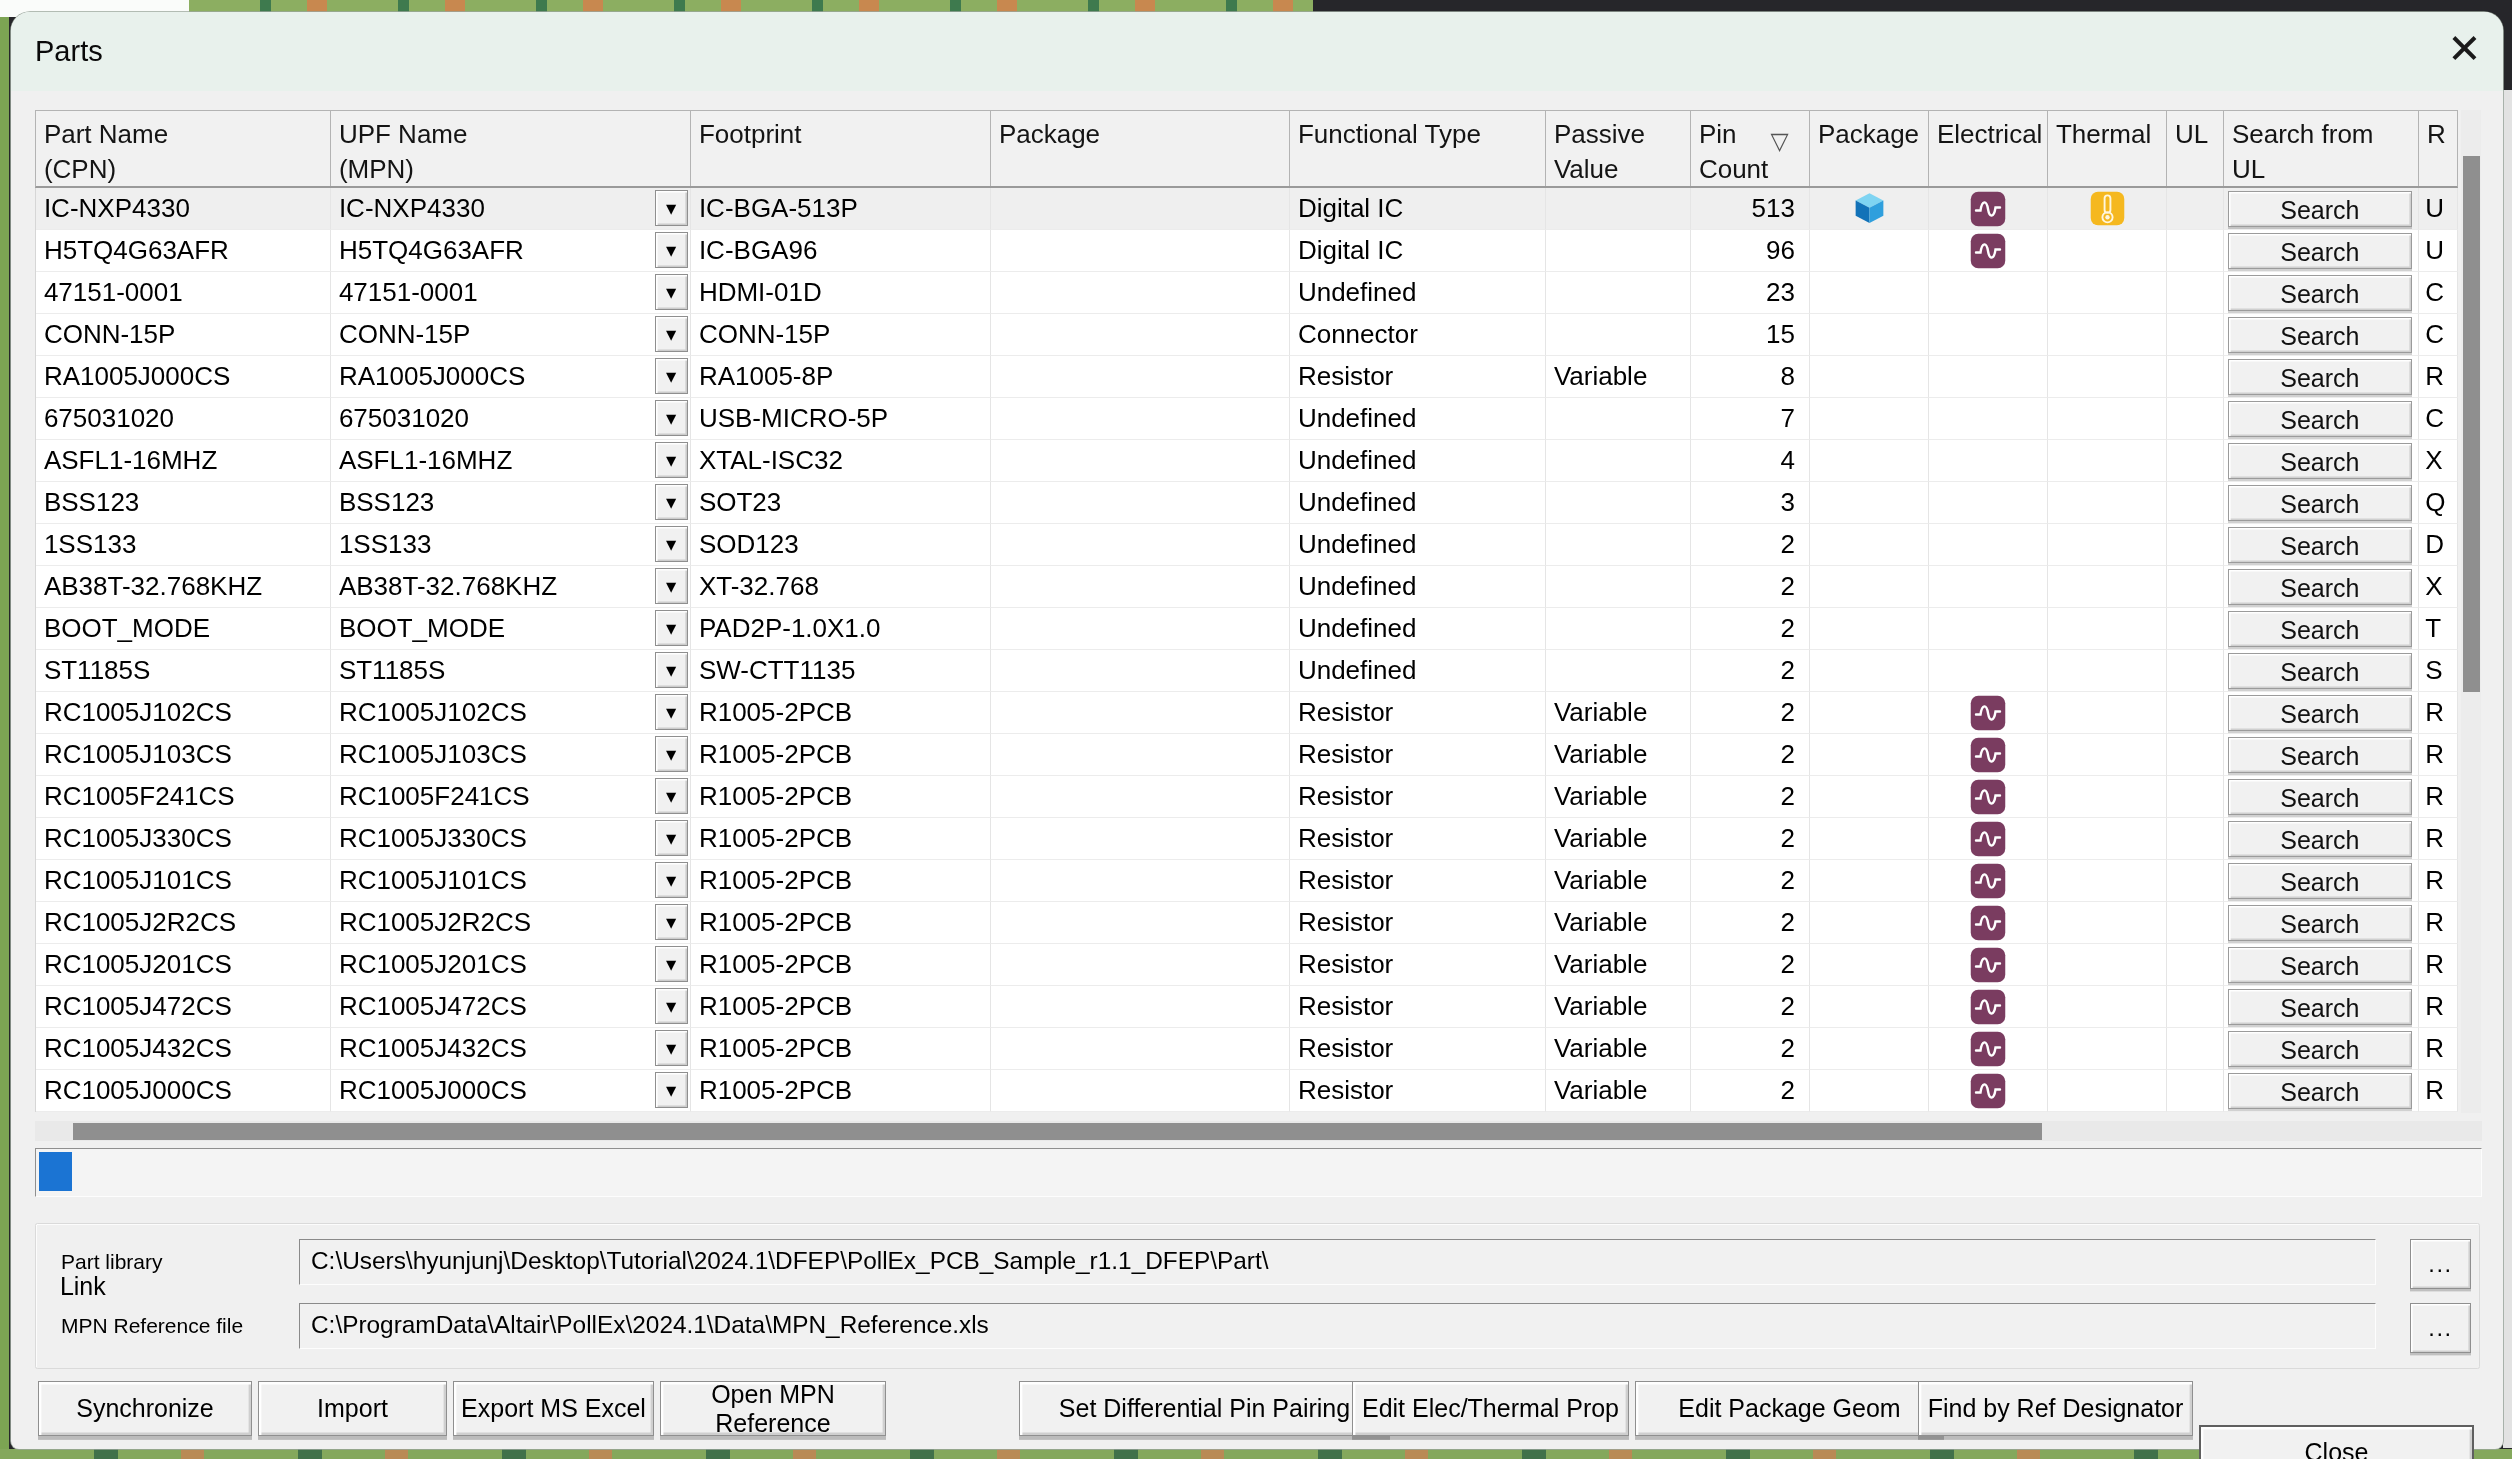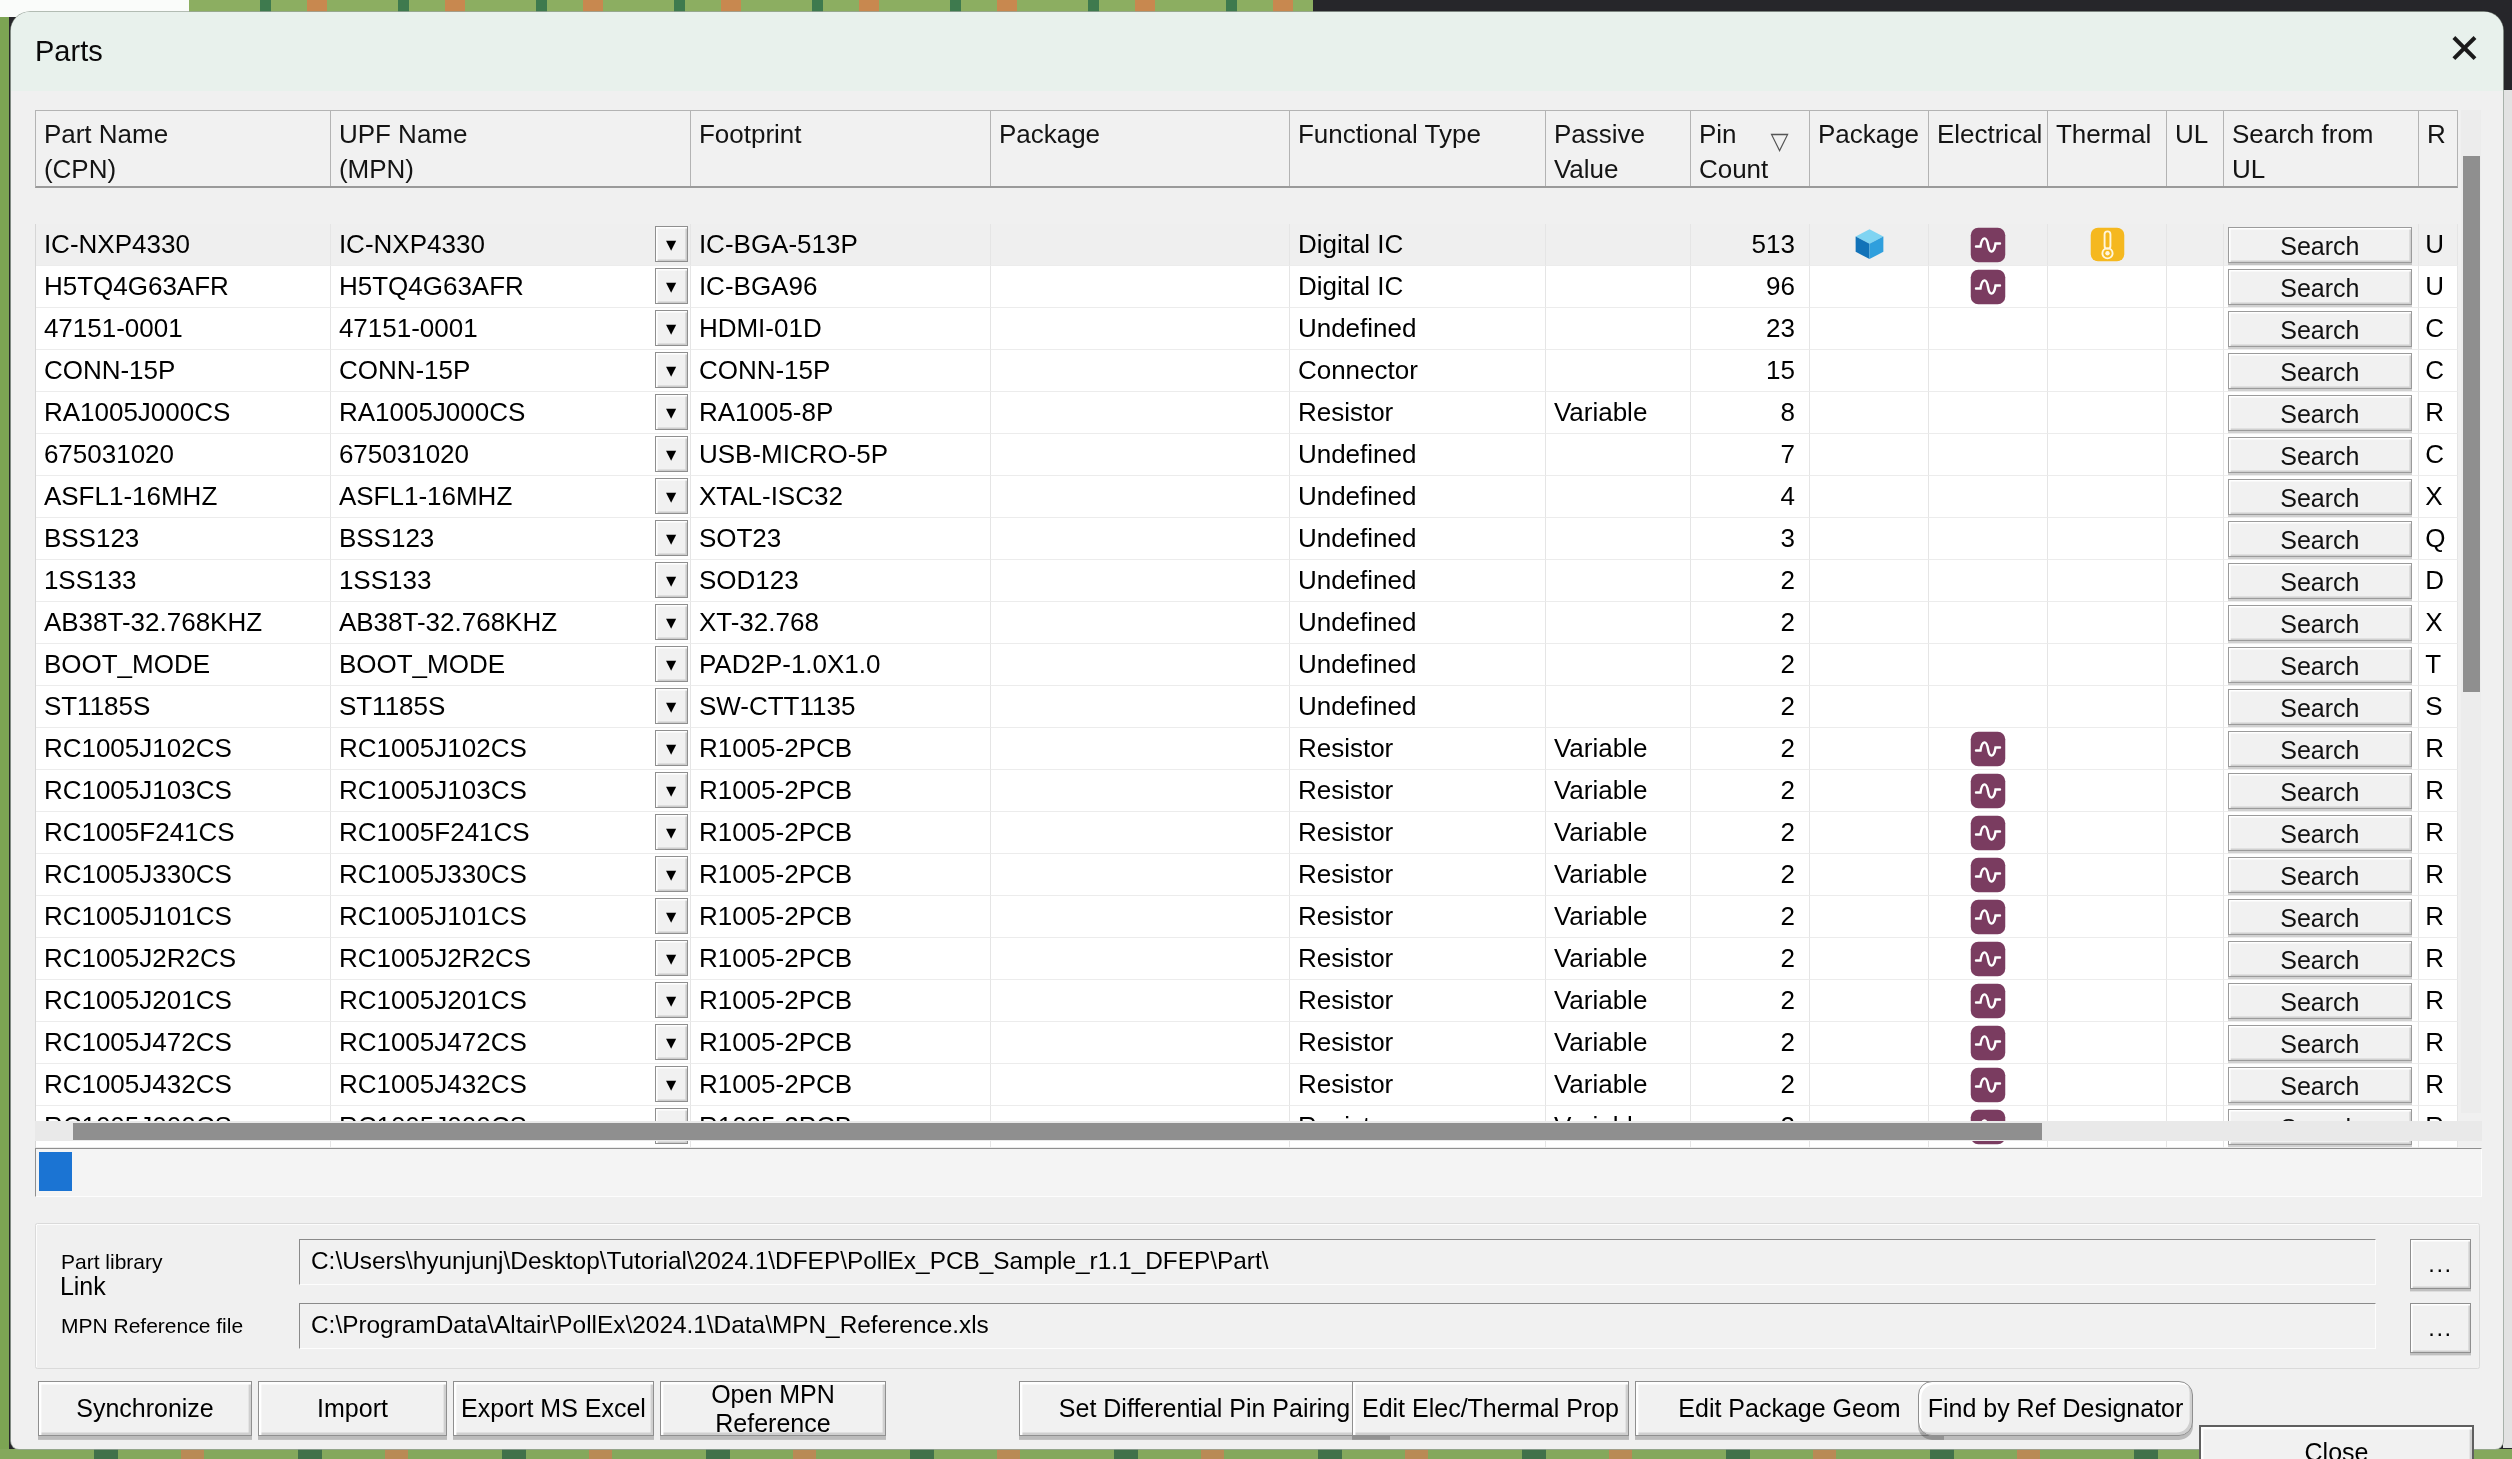--- a/index.html
+++ b/index.html
@@ -24,21 +24,21 @@
     display:flex;align-items:center;justify-content:center;font-weight:300;cursor:default;}
 
   
   .thead,.trow{display:grid;grid-template-columns:295px 360px 300px 299px 256px 145px 119px 119px 119px 119px 57px 195px 39px;}
   .table-wrap{position:absolute;left:35px;top:110px;width:2423px;}
   .thead{border:0.8px solid #b3b3b3;border-bottom:2.4px solid #9a9a9a;background:#f1f1f1;box-sizing:border-box;}
   .hcell{position:relative;height:75px;border-right:1.6px solid #b3b3b3;box-sizing:border-box;
     font-size:26px;color:#141414;padding:6.3px 0 0 7.9px;line-height:35px;white-space:pre-line;overflow:hidden;}
   .hcell:last-child{border-right:none;}
   .sortmark{position:absolute;right:20.4px;top:12.6px;font-size:23.6px;color:#555;}
-  .tbody{border-left:0.8px solid #d6d6d6;border-right:0.8px solid #d6d6d6;background:#7dd3fc;margin-top:36px;}
+  .tbody{border-left:0.8px solid #d6d6d6;border-right:0.8px solid #d6d6d6;background:#7dd3fc;}
   .trow{height:42px;background:#ffffff;}
   .trow.hl{background:#efefef;}
   .tcell{position:relative;border-right:0.8px solid #e5e5e5;border-bottom:0.8px solid #ececec;box-sizing:border-box;
     font-size:26px;color:#000;line-height:41px;padding-left:7.9px;white-space:nowrap;overflow:hidden;}
   .tcell.num{text-align:right;padding-right:14px;padding-left:0;}
   .tcell.icon{display:flex;align-items:center;justify-content:center;padding:0;}
   .tcell.sc{padding:0;display:flex;align-items:center;}
   .tcell.ref{padding-left:6.3px;}
   .icon-wrap{display:flex;align-items:center;justify-content:center;}
 
@@ -660,16 +660,16 @@
   <div class="pathfield" style="top:1303px;">C:\ProgramData\Altair\PollEx\2024.1\Data\MPN_Reference.xls</div>
   <div class="browsebtn" style="top:1303px;">...</div>
 
   <button class="btn" style="left:38px;width:214px;">Synchronize</button>
   <button class="btn" style="left:258px;width:189px;">Import</button>
   <button class="btn" style="left:453px;width:201px;">Export MS Excel</button>
   <button class="btn" style="left:660px;width:226px;">Open MPN Reference</button>
   <button class="btn" style="left:975px;width:371px;margin-left:44px;">Set Differential Pin Pairing</button>
   <button class="btn" style="left:1352px;width:277px;">Edit Elec/Thermal Prop</button>
   <button class="btn" style="left:1635px;width:309px;">Edit Package Geom</button>
-  <button class="btn" style="left:1918px;width:275px;border-radius:14px;">Find by Ref Designator</button>
+  <button class="btn" style="left:1918px;width:275px;">Find by Ref Designator</button>
   <button class="btn default" style="left:2199px;width:275px;">Close</button>
 </div>
 
 
 </body></html>

